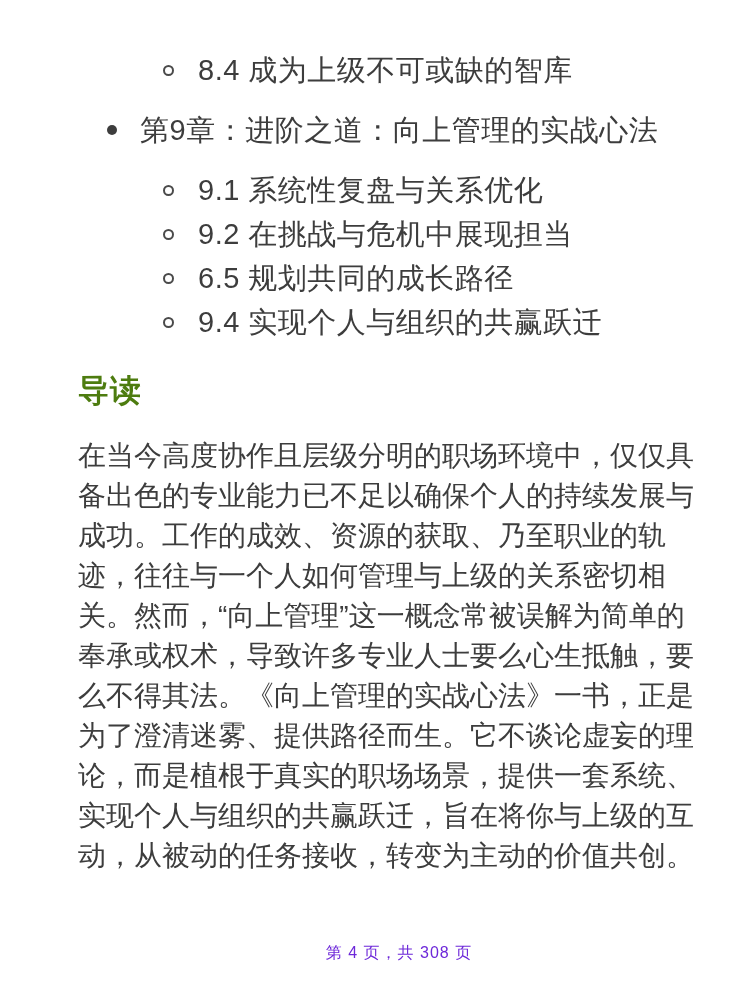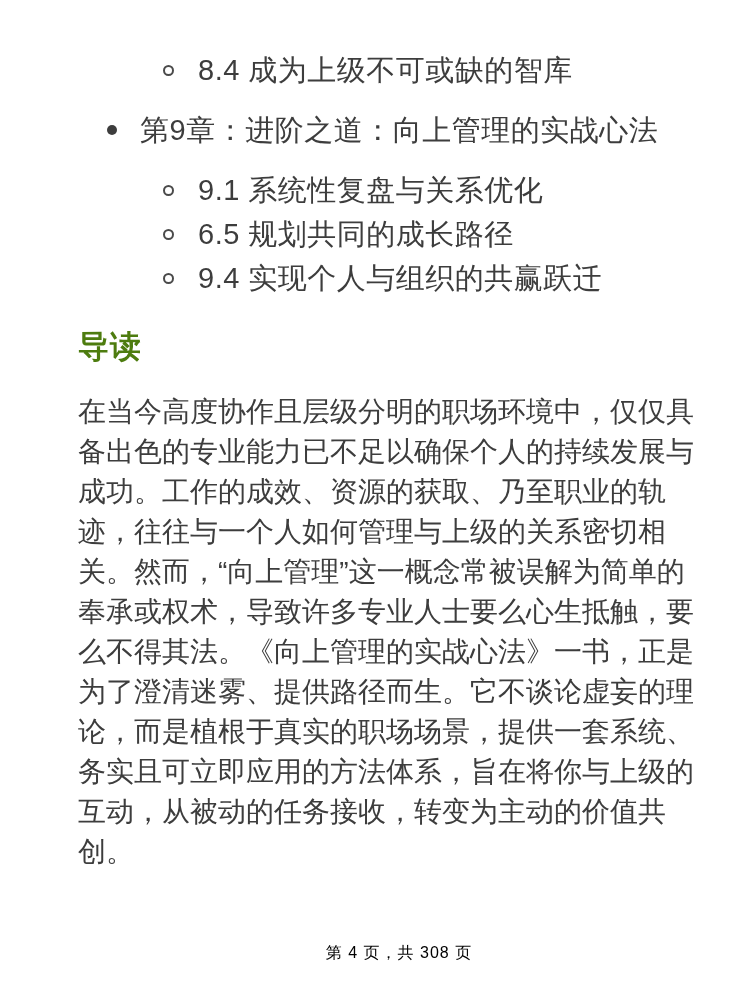--- a/index.html
+++ b/index.html
@@ -67,21 +67,21 @@
   }
   
   .page-footer {
     position: absolute;
     top: 941px;
     left: 0;
     width: 750px;
     text-align: center;
     font-size: 16px;
     line-height: 24px;
-    color: #000000;
+    color: #6d28d9;
     letter-spacing: 1px;
     padding-left: 48px;
   }
 </style>
 </head>
 <body>
 
 <div class="page">
 
   <div class="toc">
@@ -94,32 +94,36 @@
     <div class="toc-item lvl1 gap-lg">
       <span class="bullet-filled"></span>
       <span>第9章：进阶之道：向上管理的实战心法</span>
     </div>
 
     <div class="toc-item lvl2 gap-lg">
       <span class="bullet-hollow"></span>
       <span>9.1 系统性复盘与关系优化</span>
     </div>
 
+    <div class="toc-item lvl2 gap-sm">
+      <span class="bullet-hollow"></span>
+      <span>9.2 在挑战与危机中展现担当</span>
+    </div>
 
     <div class="toc-item lvl2 gap-sm">
       <span class="bullet-hollow"></span>
       <span>6.5 规划共同的成长路径</span>
     </div>
 
     <div class="toc-item lvl2 gap-sm">
       <span class="bullet-hollow"></span>
       <span>9.4 实现个人与组织的共赢跃迁</span>
     </div>
 
   </div>
 
   <h2 class="section-heading" style="color: #4d7c0f;">导读</h2>
 
-  <p class="body-paragraph">在当今高度协作且层级分明的职场环境中，仅仅具备出色的专业能力已不足以确保个人的持续发展与成功。工作的成效、资源的获取、乃至职业的轨迹，往往与一个人如何管理与上级的关系密切相关。然而，“向上管理”这一概念常被误解为简单的奉承或权术，导致许多专业人士要么心生抵触，要么不得其法。《向上管理的实战心法》一书，正是为了澄清迷雾、提供路径而生。它不谈论虚妄的理论，而是植根于真实的职场场景，提供一套系统、务实且可立即应用的方法体系，旨在将你与上级的互动，从被动的任务接收，转变为主动的价值共创。</p>
+  <p class="body-paragraph">在当今高度协作且层级分明的职场环境中，仅仅具备出色的专业能力已不足以确保个人的持续发展与成功。工作的成效、资源的获取、乃至职业的轨迹，往往与一个人如何管理与上级的关系密切相关。然而，“向上管理”这一概念常被误解为简单的奉承或权术，导致许多专业人士要么心生抵触，要么不得其法。《向上管理的实战心法》一书，正是为了澄清迷雾、提供路径而生。它不谈论虚妄的理论，而是植根于真实的职场场景，提供一套系统、实现个人与组织的共赢跃迁，旨在将你与上级的互动，从被动的任务接收，转变为主动的价值共创。</p>
 
   <div class="page-footer">第 4 页，共 308 页</div>
 
 </div>
 
 </body></html>

